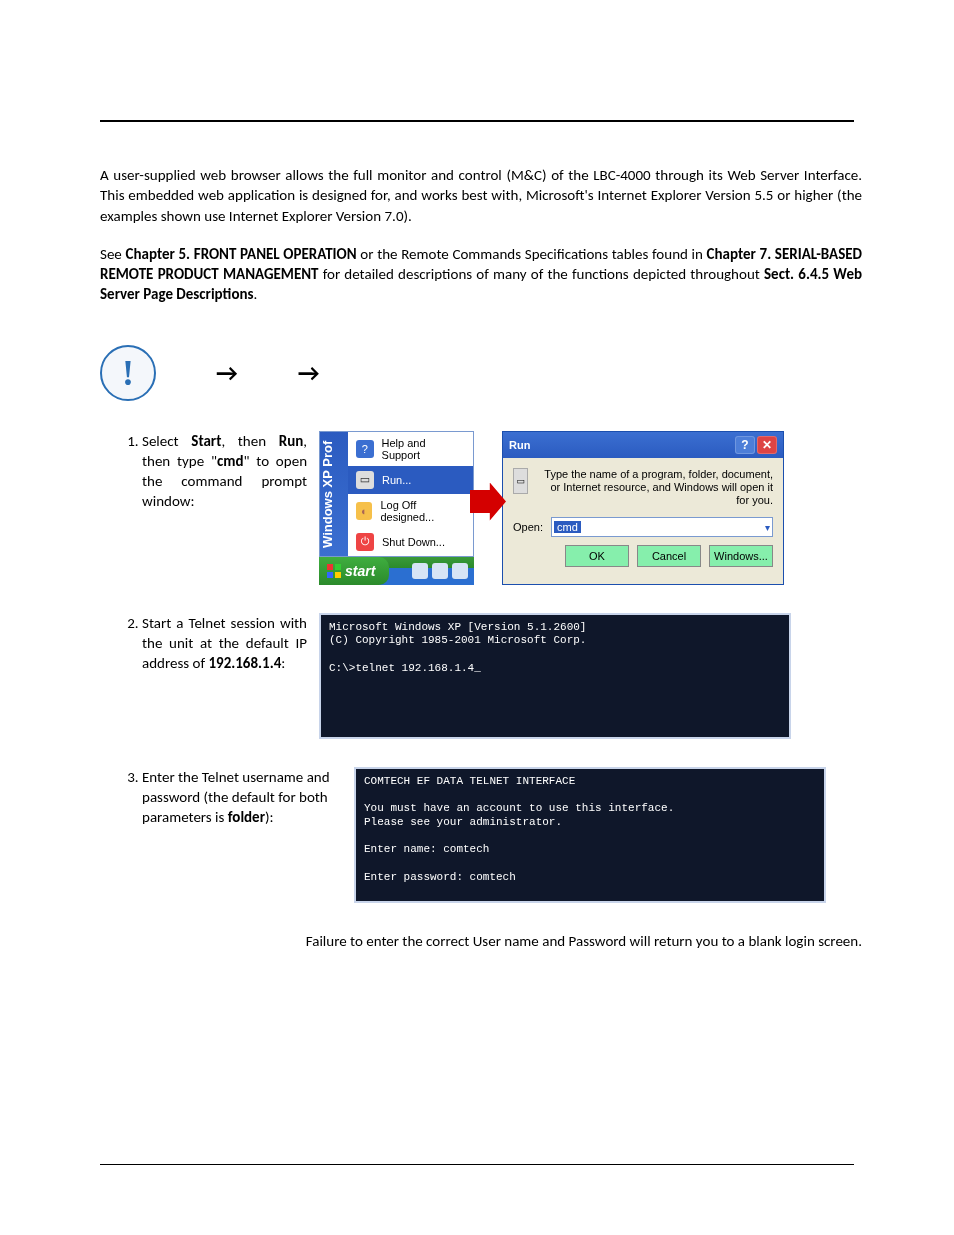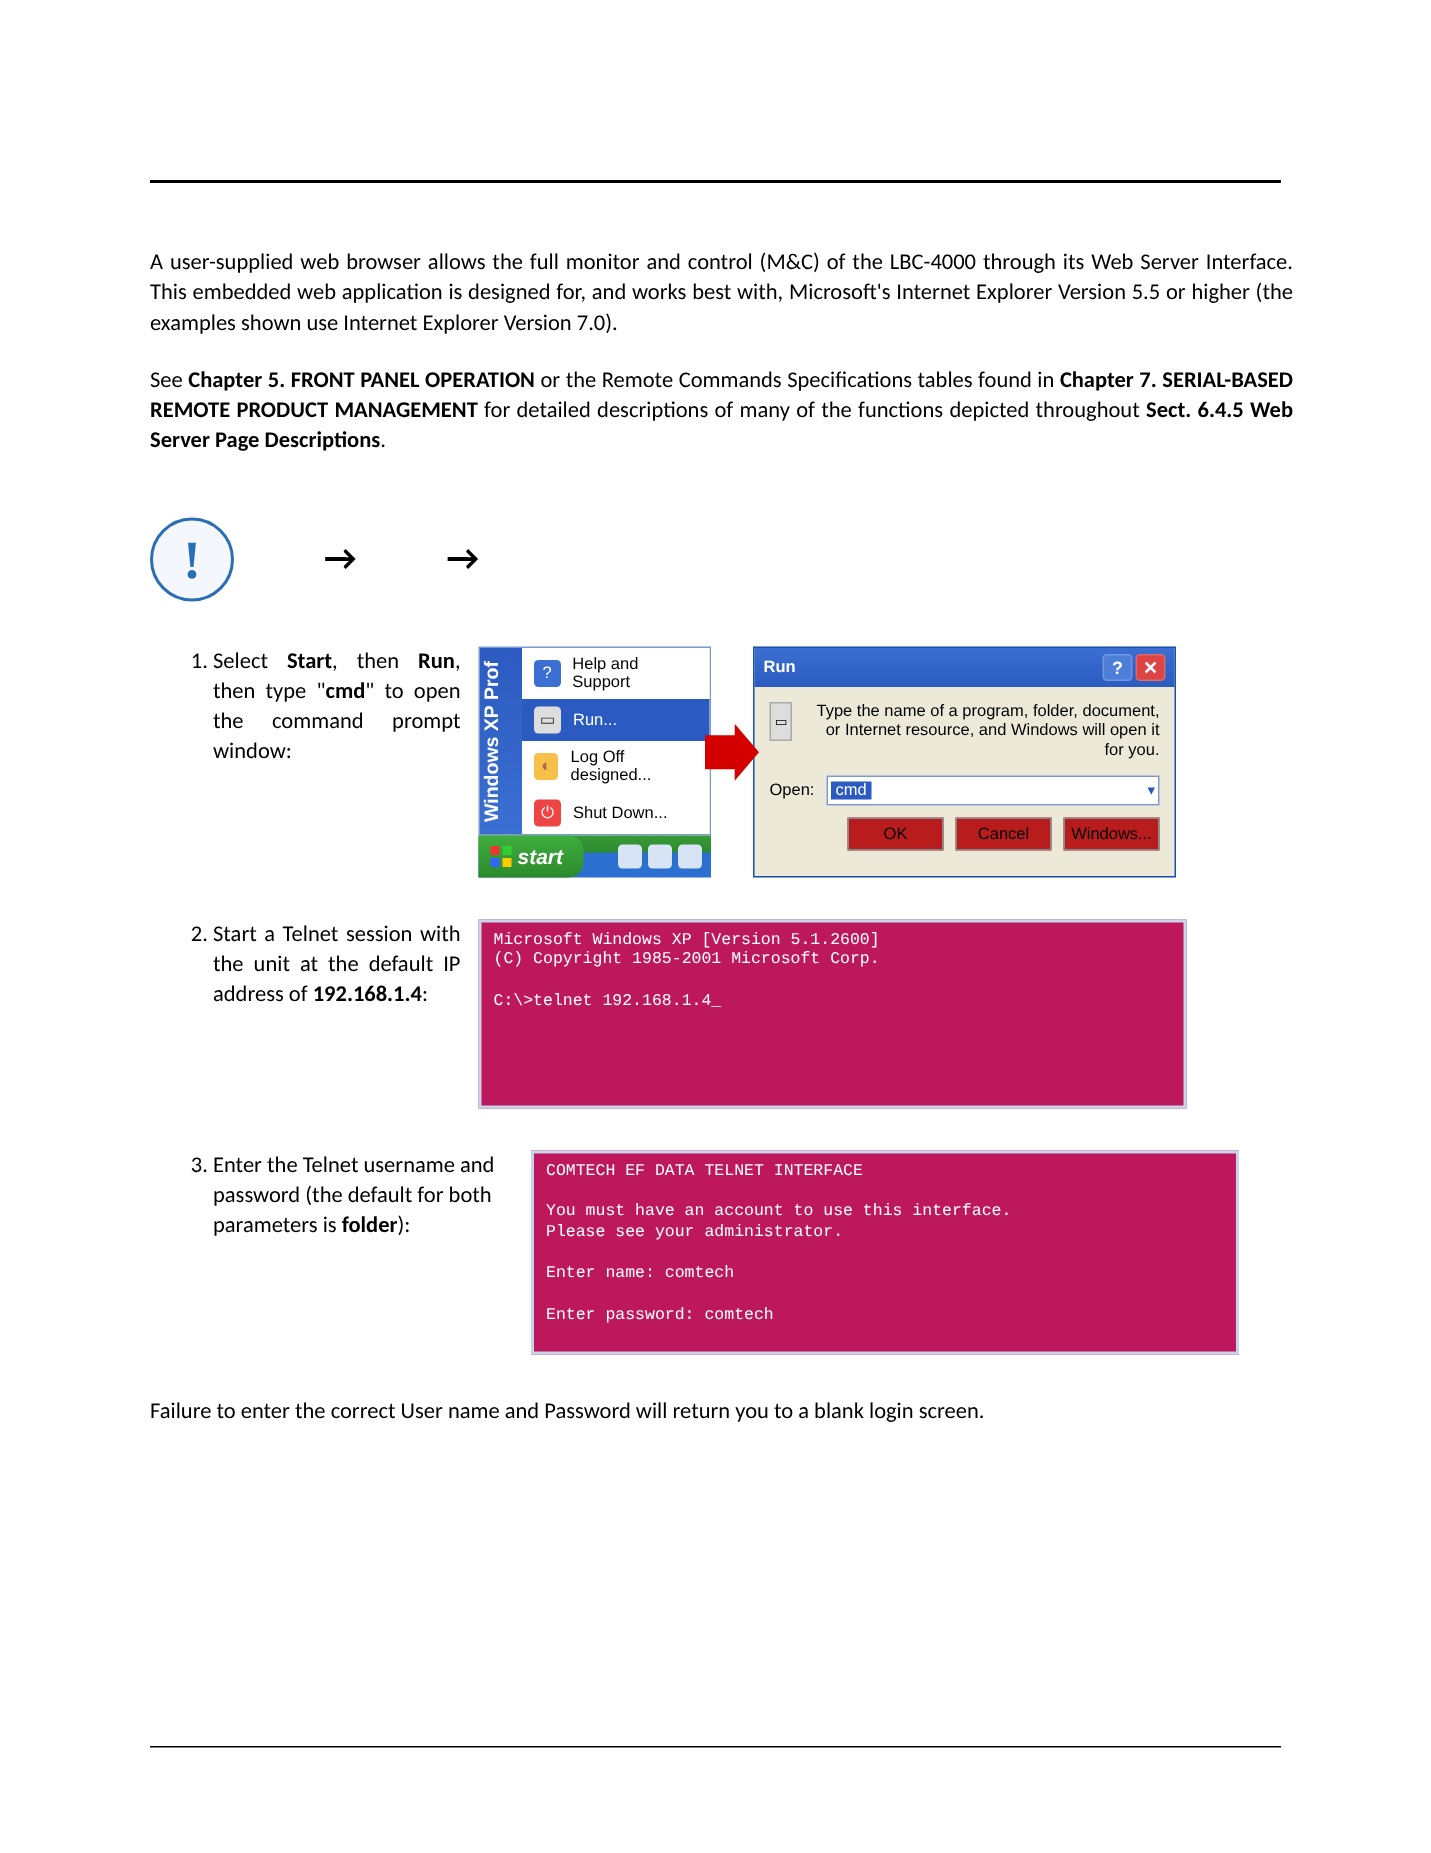--- a/index.html
+++ b/index.html
@@ -172,26 +172,26 @@
      display:flex; align-items:center; justify-content:center; font-size:9px;}
   .run-open-row{ display:flex; align-items:center; gap:8px; margin-bottom:8px;}
   .run-combo{
     flex:1; height:18px; border:1px solid #7a9ad0; background:#fff;
     display:flex; align-items:center; padding:0 2px;
   }
   .run-combo .sel{ background:#2b5bc0; color:#fff; padding:0 3px; font-size:11px;}
   .run-combo .dd{ margin-left:auto; color:#2b5bc0; font-size:10px;}
   .run-btn-row{ display:flex; gap:8px; justify-content:flex-end;}
   .run-btn{
-    min-width:62px; height:20px; border:1px solid #888; background:#b91c1c;
+    min-width:62px; height:20px; border:1px solid #888; background:#86efac;
     font-size:11px; display:inline-flex; align-items:center; justify-content:center;
   }
   
   .term {
-    background:#be185d; color:#fff;
+    background:#0f172a; color:#fff;
     font-family: "Lucida Console","Courier New",monospace;
     font-size: 11px;
     line-height: 1.25;
     padding: 6px 8px;
     white-space: pre;
     border: 2px solid #c8d4ea;
     width: 452px;
     min-height: 110px;
   }
   .term.small { min-height: 120px; }
@@ -326,17 +326,17 @@
 Please see your administrator.
 
 Enter name: comtech
 
 Enter password: comtech</div>
           </div>
         </div>
       </li>
     </ol>
 
-    <p style="margin-top:22px;">Failure to enter the correct User name and Password will return you to a blank login screen.</p>
+    <p style="margin-top:22px;text-align:right;">Failure to enter the correct User name and Password will return you to a blank login screen.</p>
   </div>
 
   <div class="bottom-rule"></div>
 </div>
 
 </body></html>

